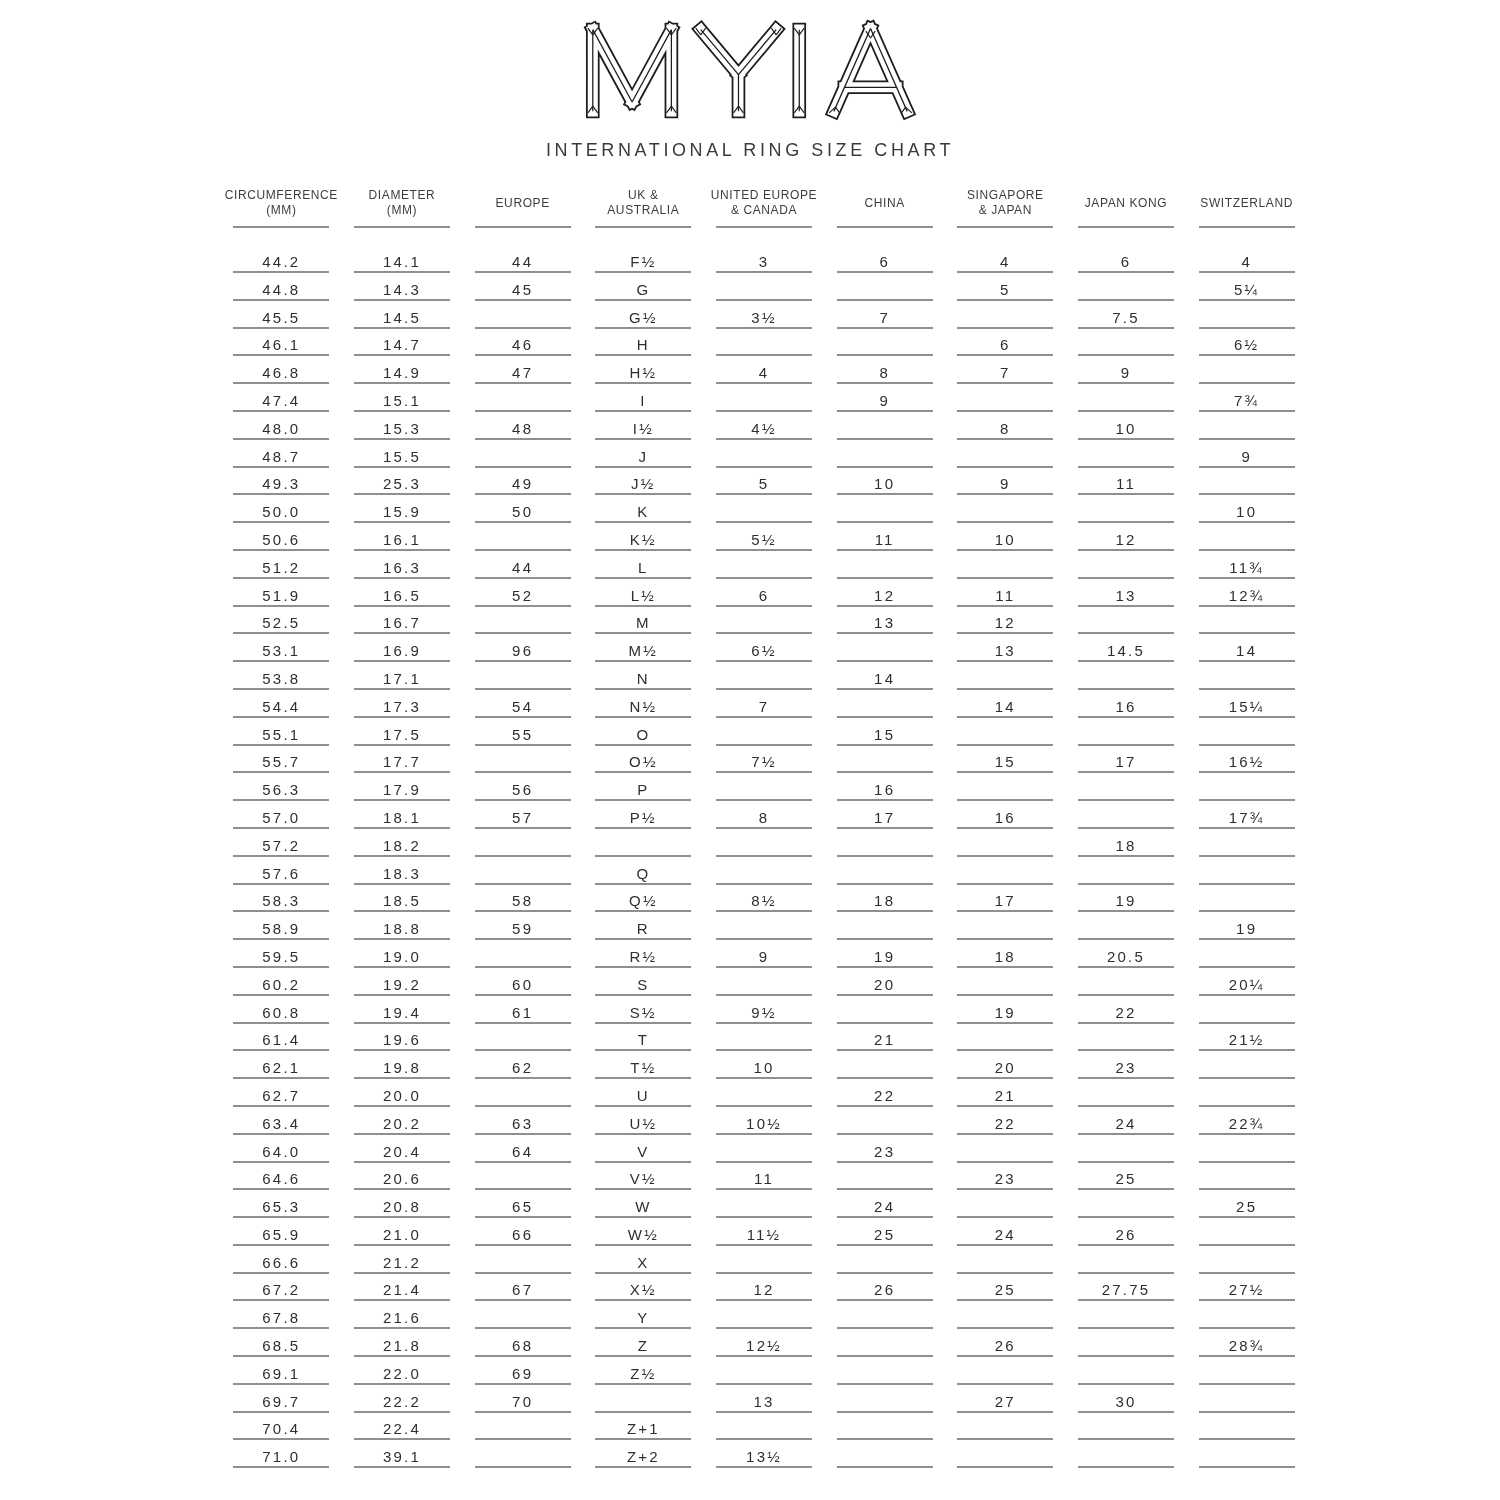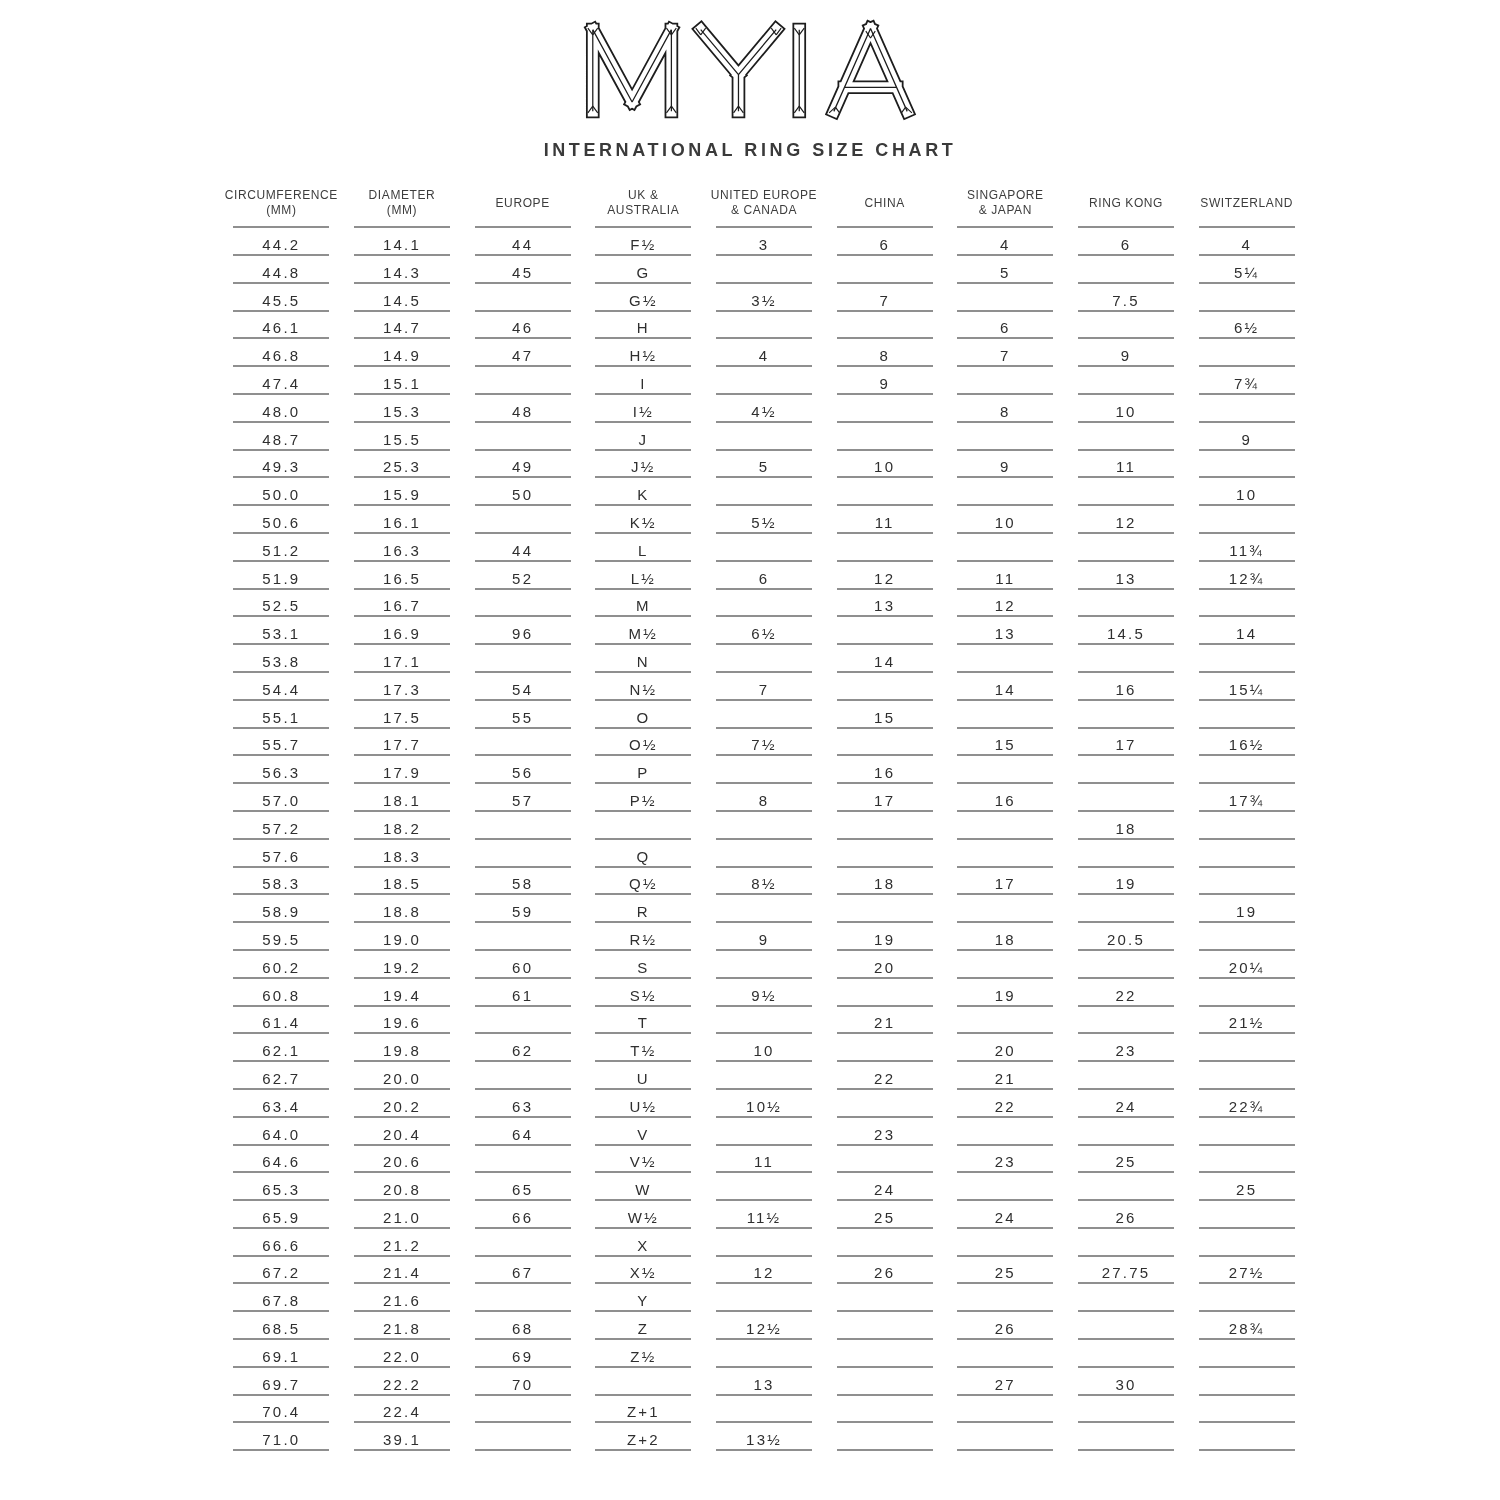--- a/index.html
+++ b/index.html
@@ -17,21 +17,21 @@
     position:absolute; top:16px; left:0; width:100%;
     display:flex; flex-direction:column; align-items:center;
   }
   .logo svg { display:block; }
   .visually-hidden {
     position:absolute; width:1px; height:1px; overflow:hidden;
     clip:rect(0 0 0 0); white-space:nowrap;
   }
   .subtitle {
     margin-top:15px;
-    font-size:18px; font-weight:700;
+    font-size:18px; font-weight:400;
     letter-spacing:3.6px;
     color:#3a3a3a;
     white-space:nowrap;
   }
 
   
   .tablewrap {
     position:absolute; left:221px; top:180px; width:1086px;
   }
   .thead, .trow {
@@ -49,21 +49,21 @@
     font-size:12px; line-height:15px;
     letter-spacing:0.6px;
     color:#3d3d3d;
     white-space:nowrap;
   }
   .rule {
     flex:none;
     width:96px; height:2px;
     background:var(--rule, #8f8f8f);
   }
-  .tbody { margin-top:8px; }
+  .tbody { margin-top:25px; }
   .cell {
     height:27.8px;
     display:flex; flex-direction:column; align-items:center;
   }
   .val {
     height:16.5px; line-height:17px;
     font-size:15px;
     letter-spacing:2.2px;
     color:var(--text, #2f2f2f);
     white-space:nowrap;
@@ -156,21 +156,21 @@
         </div>
         <div class="hcell">
           <div class="htext">
             <div>SINGAPORE</div>
             <div>&amp; JAPAN</div>
           </div>
           <div class="rule"></div>
         </div>
         <div class="hcell">
           <div class="htext">
-            <div>RING KONG</div>
+            <div>JAPAN KONG</div>
           </div>
           <div class="rule"></div>
         </div>
         <div class="hcell">
           <div class="htext">
             <div>SWITZERLAND</div>
           </div>
           <div class="rule"></div>
         </div>
       </div>

